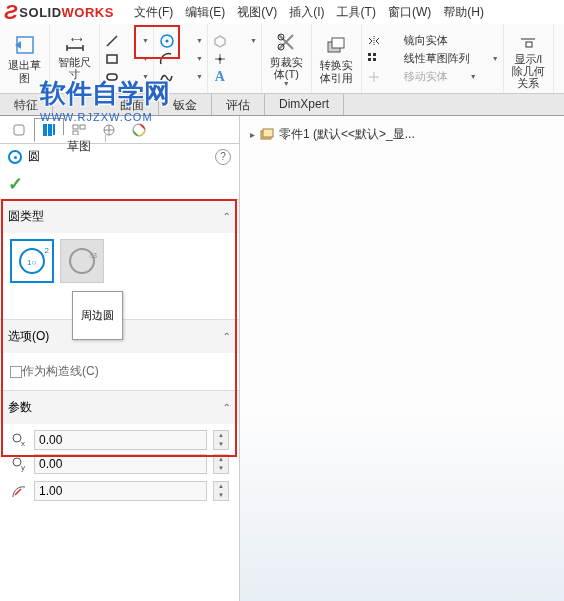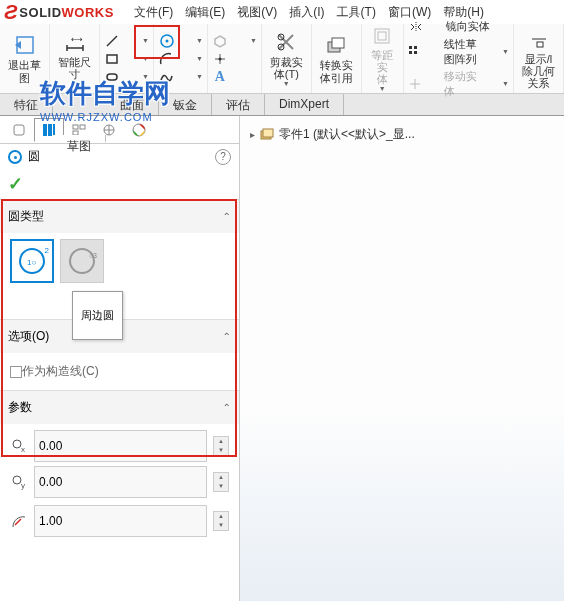--- a/index.html
+++ b/index.html
@@ -70,21 +70,21 @@
 .ct-circle2 { width: 26px; height: 26px; border: 2px solid #999; border-radius: 50%; position: relative; }
 .ct-circle2::after { content: '○3'; position: absolute; font-size: 7px; color: #888; top: 2px; right: -4px; }
 
 .tooltip { position: absolute; top: 58px; left: 72px; background: #fff; border: 1px solid #999; padding: 16px 8px; font-size: 11px; box-shadow: 1px 1px 3px rgba(0,0,0,0.2); }
 
 .checkbox-row { display: flex; align-items: center; font-size: 12px; color: #666; padding: 4px 0; }
 .checkbox { width: 12px; height: 12px; border: 1px solid #999; }
 
 .param-row { display: flex; align-items: center; gap: 6px; margin-bottom: 4px; }
 .param-icon { width: 18px; height: 18px; display: flex; align-items: center; justify-content: center; font-size: 11px; }
-.param-input { flex: 1; height: 32px; border: 1px solid #ccc; padding: 0 4px; font-size: 12px; background: #f8f8f8; }
+.param-input { flex: 1; height: 20px; border: 1px solid #ccc; padding: 0 4px; font-size: 12px; background: #f8f8f8; }
 .spinner { display: flex; flex-direction: column; border: 1px solid #ccc; }
 .spinner-btn { width: 14px; height: 9px; font-size: 6px; line-height: 9px; text-align: center; color: #666; cursor: pointer; background: #f0f0f0; }
 
 .tree-row { display: flex; align-items: center; gap: 4px; font-size: 12px; color: #333; padding: 2px; }
 .tree-expand { font-size: 10px; color: #666; cursor: pointer; }
 .tree-icon { width: 16px; height: 16px; }
 </style>
 </head>
 <body>
 
@@ -218,31 +218,20 @@
   <div class="tb-btn wide">
     <div class="tb-icon">
         <svg width="22" height="22">
           <rect x="3" y="8" width="12" height="10" fill="#d0d0d0" stroke="#555"></rect>
           <rect x="7" y="4" width="12" height="10" fill="#fff" stroke="#555"></rect>
         </svg>
       </div>
     <div class="tb-label" style="white-space:pre-line">转换实
 体引用</div>
   </div>
-  <div class="tb-btn disabled">
-    <div class="tb-icon">
-        <svg width="22" height="22">
-          <rect x="4" y="4" width="14" height="14" fill="none" stroke="#bbb"></rect>
-          <rect x="7" y="7" width="8" height="8" fill="none" stroke="#bbb"></rect>
-        </svg>
-      </div>
-    <div class="tb-label disabled" style="white-space:pre-line">等距实
-体</div>
-    <span class="dropdown-arrow">▼</span>
-  </div>
   <div class="tb-group">
     <div class="tb-small-row">
         <span class="tb-small-icon">
           <svg width="14" height="14">
             <path d="M7 2 L7 12" stroke="#333" stroke-dasharray="1,1"></path>
             <path d="M2 4 L5 7 L2 10" fill="none" stroke="#333"></path>
             <path d="M12 4 L9 7 L12 10" fill="none" stroke="#333"></path>
           </svg>
         </span>
         <span>镜向实体</span>

